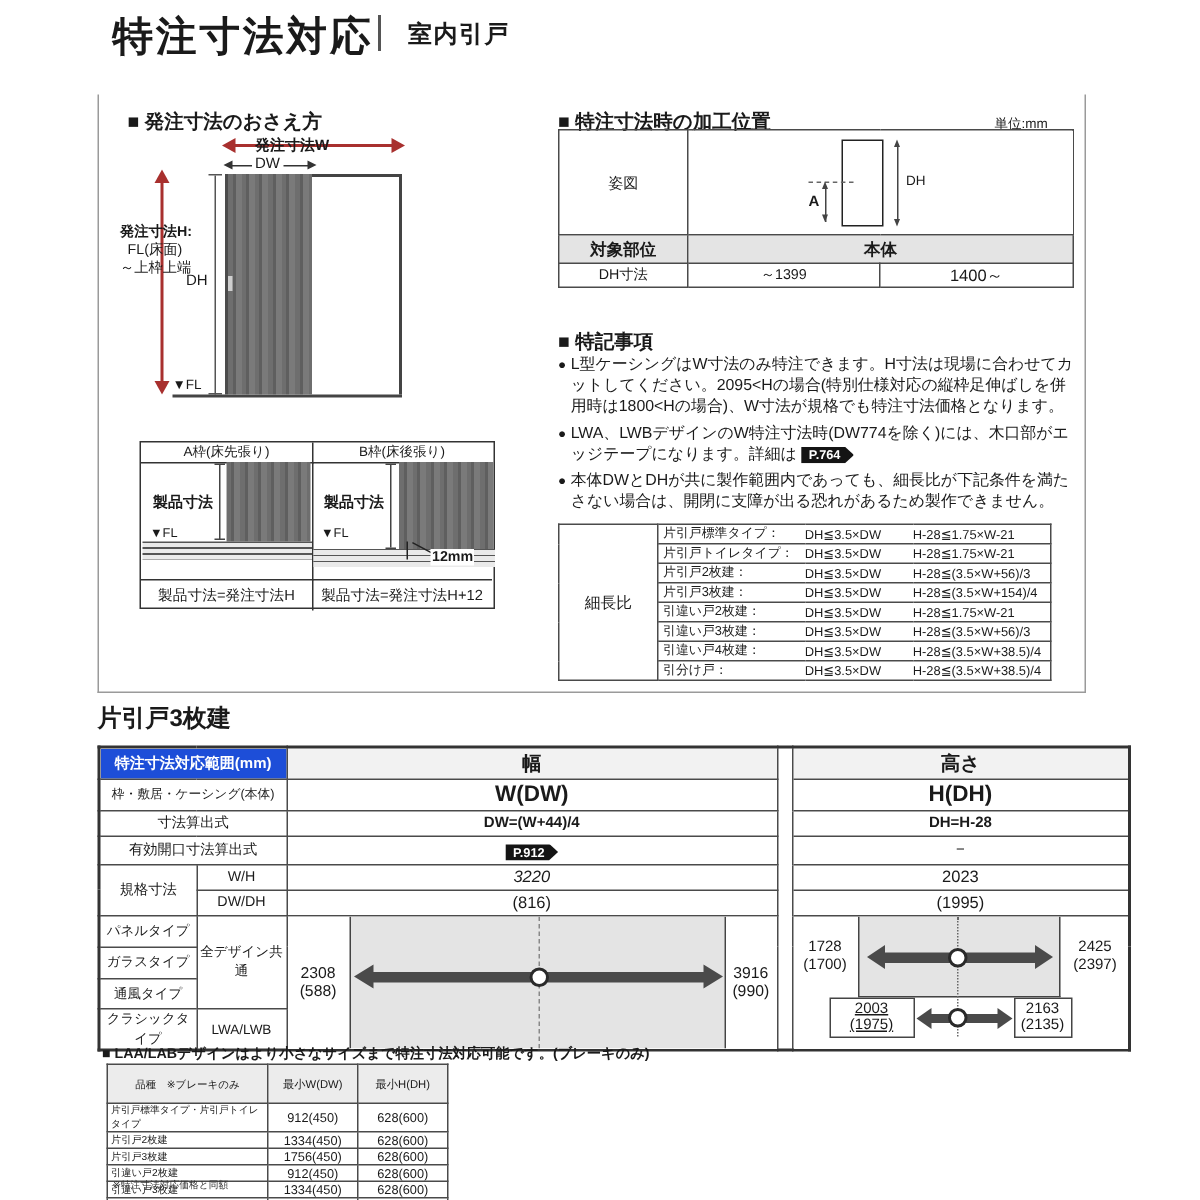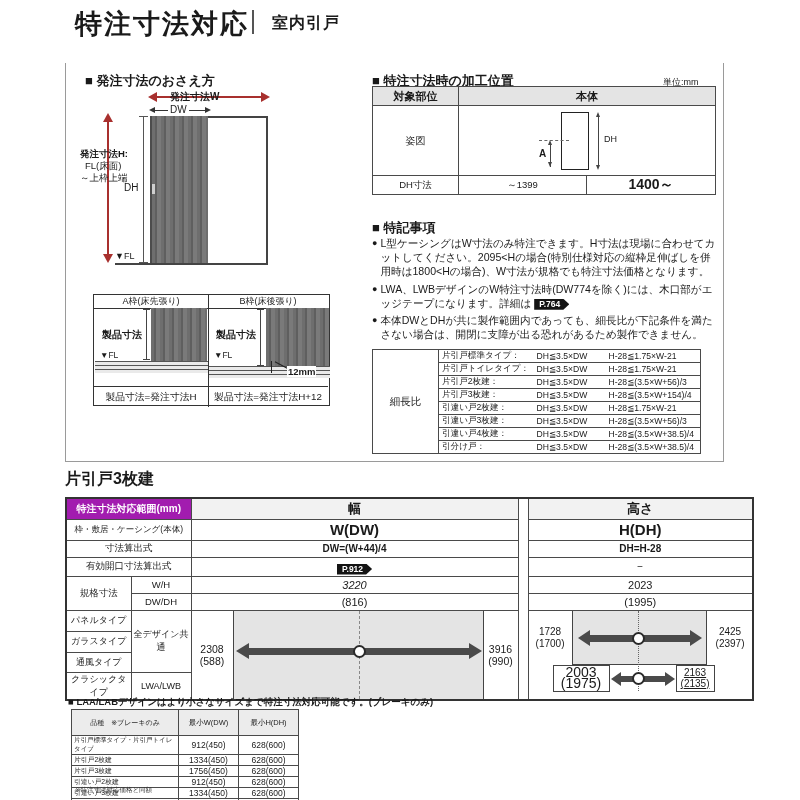--- a/index.html
+++ b/index.html
@@ -108,43 +108,43 @@
   <div class="abs b" style="left:372px;top:72px;font-size:13px;">■ 特注寸法時の加工位置</div>
   <div class="abs" style="left:663px;top:76px;font-size:9px;">単位:mm</div>
 
   <table class="abs" style="left:372px;top:86px;width:343px;border:1.5px solid #333;">
     <colgroup>
         <col style="width:86px">
         <col style="width:128px">
         <col style="width:129px">
       </colgroup>
     <tbody>
-        <tr style="height:19px;">
-      <td class="b" style="background:#e4e4e4;font-size:11px;">対象部位</td>
-      <td class="b" colspan="2" style="background:#e4e4e4;font-size:11px;">本体</td>
-    </tr>
-    <tr style="height:70px;">
+        <tr style="height:70px;">
       <td style="font-size:10px;">姿図</td>
       <td colspan="2" style="position:relative;">
         <div class="abs" style="left:102px;top:6px;width:28px;height:58px;border:1.5px solid #222;box-sizing:border-box;background:#fff;"></div>
         <div class="abs" style="left:139px;top:9px;width:1px;height:52px;background:#444;"></div>
         <div class="tri" style="left:137px;top:6px;border-left:2.5px solid transparent;border-right:2.5px solid transparent;border-bottom:5px solid #444;"></div>
         <div class="tri" style="left:137px;top:59px;border-left:2.5px solid transparent;border-right:2.5px solid transparent;border-top:5px solid #444;"></div>
         <div class="abs" style="left:145px;top:28px;font-size:9px;">DH</div>
         <div class="abs" style="left:80px;top:34px;width:30px;height:1px;border-top:1px dashed #666;"></div>
         <div class="abs" style="left:91px;top:37px;width:1px;height:24px;background:#444;"></div>
         <div class="tri" style="left:89px;top:34px;border-left:2.5px solid transparent;border-right:2.5px solid transparent;border-bottom:5px solid #444;"></div>
         <div class="tri" style="left:89px;top:56px;border-left:2.5px solid transparent;border-right:2.5px solid transparent;border-top:5px solid #444;"></div>
         <div class="abs b" style="left:80px;top:42px;font-size:10px;">A</div>
       </td>
     </tr>
+    <tr style="height:19px;">
+      <td class="b" style="background:#e4e4e4;font-size:11px;">対象部位</td>
+      <td class="b" colspan="2" style="background:#e4e4e4;font-size:11px;">本体</td>
+    </tr>
     <tr style="height:13px;">
       <td style="font-size:9.5px;">DH寸法</td>
       <td style="font-size:9.5px;">～1399</td>
-      <td style="font-size:14px;font-weight:bold;">1400～</td>
+      <td style="font-size:11px;">1400～</td>
     </tr>
   </tbody>
     </table>
 
   <div class="abs b" style="left:372px;top:219px;font-size:13px;">■ 特記事項</div>
   <div class="abs" style="left:372px;top:236px;width:346px;">
     <div class="bullet">
       <span class="dot">●</span>
       <span class="txt">L型ケーシングはW寸法のみ特注できます。H寸法は現場に合わせてカットしてください。2095&lt;Hの場合(特別仕様対応の縦枠足伸ばしを併用時は1800&lt;Hの場合)、W寸法が規格でも特注寸法価格となります。</span>
     </div>
@@ -215,21 +215,21 @@
   <table class="abs" style="left:65px;top:497px;width:687px;border:2px solid #333;">
     <colgroup>
         <col style="width:65px">
         <col style="width:60px">
         <col style="width:327px">
         <col style="width:10px">
         <col style="width:225px">
       </colgroup>
     <tbody>
         <tr style="height:21px;">
-      <td colspan="2" class="b" style="background:#a21caf;color:#fff;font-size:10px;">特注寸法対応範囲(mm)</td>
+      <td colspan="2" class="b" style="background:#1d4ed8;color:#fff;font-size:10px;">特注寸法対応範囲(mm)</td>
       <td class="b" style="background:#f2f2f2;font-size:13px;">幅</td>
       <td class="gap"></td>
       <td class="b" style="background:#f2f2f2;font-size:13px;">高さ</td>
     </tr>
     <tr style="height:21px;">
       <td colspan="2" style="font-size:8.5px;">枠・敷居・ケーシング(本体)</td>
       <td class="b" style="font-size:15px;">W(DW)</td>
       <td class="gap"></td>
       <td class="b" style="font-size:15px;">H(DH)</td>
     </tr>
@@ -286,25 +286,25 @@
         </div>
         <div class="abs col" style="left:178px;top:0;width:47px;height:54px;font-size:10px;line-height:11.5px;">
           <span>2425</span>
           <span>(2397)</span>
         </div>
         <div class="abs" style="left:109px;top:0;width:1px;height:80px;border-left:1px dotted #666;"></div>
         <div class="bar" style="left:60px;top:24px;width:102px;height:7px;"></div>
         <div class="tri" style="left:49px;top:19.5px;border-top:8px solid transparent;border-bottom:8px solid transparent;border-right:12px solid #4a4a4a;"></div>
         <div class="tri" style="left:161px;top:19.5px;border-top:8px solid transparent;border-bottom:8px solid transparent;border-left:12px solid #4a4a4a;"></div>
         <div class="circle" style="left:103px;top:21px;"></div>
-        <div class="abs col" style="left:24px;top:54px;width:57px;height:27px;border:1px solid #444;box-sizing:border-box;background:#fff;font-size:14px;line-height:11.5px;">
+        <div class="abs col" style="left:24px;top:54px;width:57px;height:27px;border:1px solid #444;box-sizing:border-box;background:#fff;font-size:10px;line-height:11.5px;text-decoration:underline;">
           <span>2003</span>
           <span>(1975)</span>
         </div>
-        <div class="abs col" style="left:147px;top:54px;width:39px;height:27px;border:1px solid #444;box-sizing:border-box;background:#fff;font-size:10px;line-height:11.5px;text-decoration:underline;">
+        <div class="abs col" style="left:147px;top:54px;width:39px;height:27px;border:1px solid #444;box-sizing:border-box;background:#fff;font-size:10px;line-height:11.5px;">
           <span>2163</span>
           <span>(2135)</span>
         </div>
         <div class="bar" style="left:91px;top:65px;width:46px;height:6px;"></div>
         <div class="tri" style="left:82px;top:61px;border-top:7px solid transparent;border-bottom:7px solid transparent;border-right:10px solid #4a4a4a;"></div>
         <div class="tri" style="left:136px;top:61px;border-top:7px solid transparent;border-bottom:7px solid transparent;border-left:10px solid #4a4a4a;"></div>
         <div class="circle" style="left:103px;top:61px;"></div>
       </td>
     </tr>
     <tr style="height:21px;">

